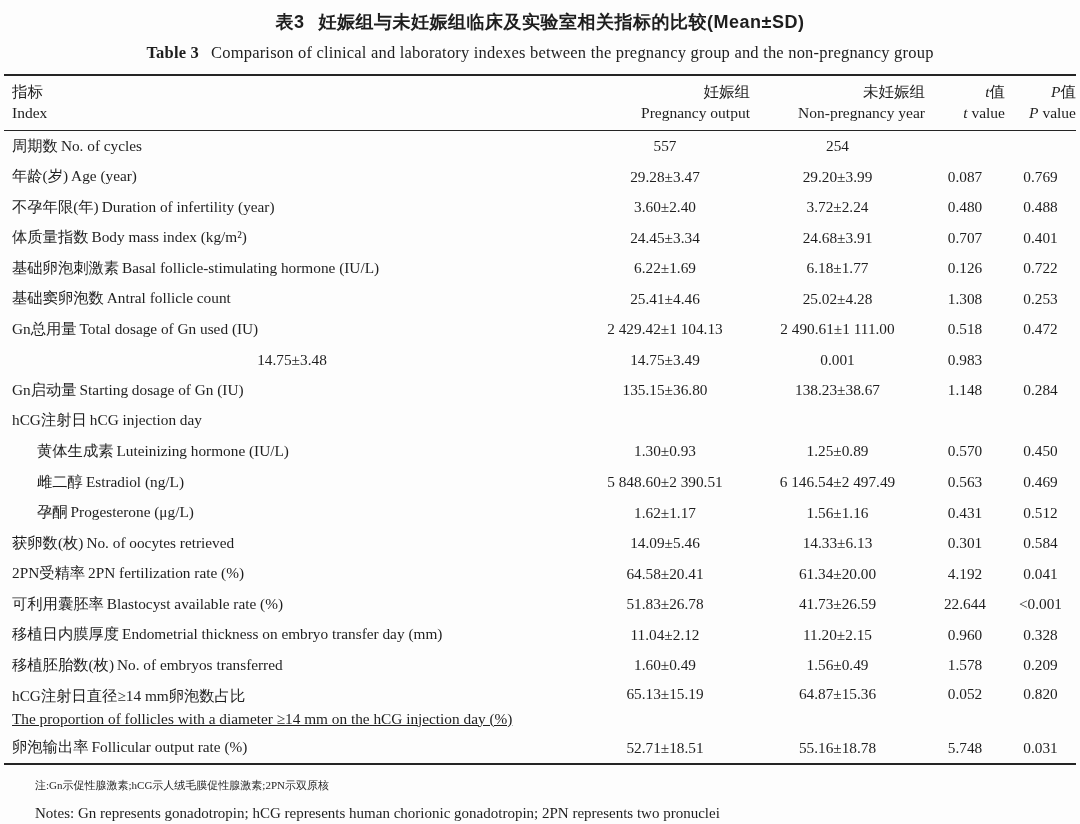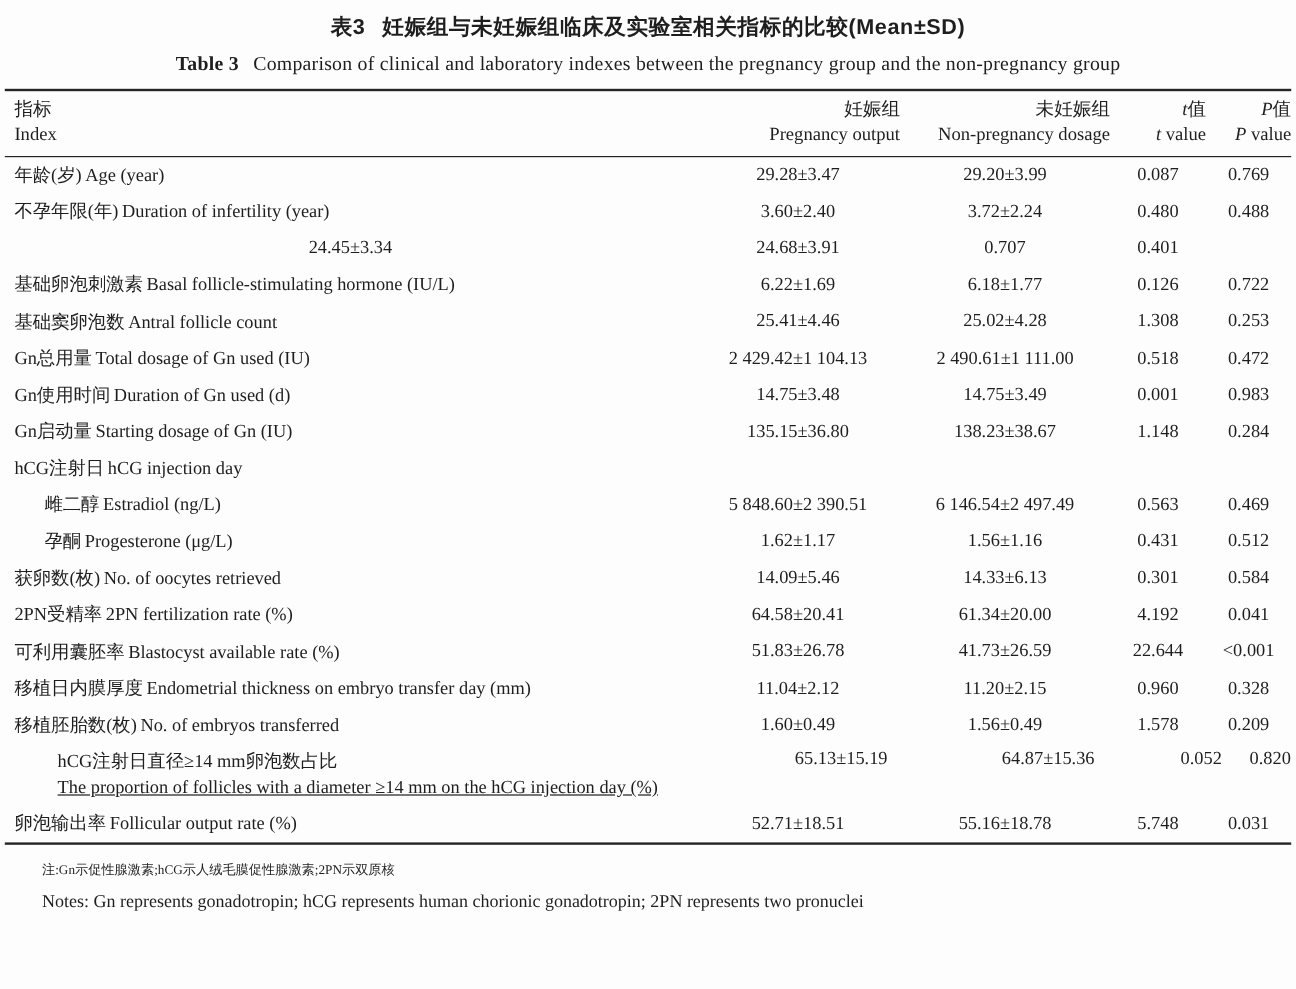--- a/index.html
+++ b/index.html
@@ -47,21 +47,21 @@
   .th.left { text-align: left; padding-left: 8px; }
   .th i { font-style: italic; }
 
   
   .trow { min-height: 30.55px; align-items: center; }
   .cell { font-size: 15.3px; }
   .cell.label { padding-left: 8px; text-align: left; }
   .cell.label .zh { margin-right: 3px; }
   .cell.val { text-align: center; font-size: 15.3px; white-space: nowrap; }
   .trow.indent .cell.label { padding-left: 33px; }
-  .trow.stacked { min-height: 52px; align-items: start; margin-left: 36px; }
+  .trow.stacked { min-height: 52px; align-items: start; }
   .trow.stacked .cell { padding-top: 4px; }
   .trow.stacked .cell.label .zh { display: block; line-height: 1.5; }
   .trow.stacked .cell.label .en { display: block; line-height: 1.4; text-decoration: underline; }
 
   
   .notes { padding: 13px 0 0 35px; }
   .note-zh { font-size: 11px; }
   .note-en { font-size: 15px; margin-top: 12px; }
 </style>
 </head>
@@ -83,33 +83,42 @@
       <div class="th left">
         <div>指标</div>
         <div>Index</div>
       </div>
       <div class="th">
         <div>妊娠组</div>
         <div>Pregnancy output</div>
       </div>
       <div class="th">
         <div>未妊娠组</div>
-        <div>Non-pregnancy dosage</div>
+        <div>Non-pregnancy year</div>
       </div>
       <div class="th">
         <div><i>t</i><span>值</span></div>
         <div><i>t</i> <span>value</span></div>
       </div>
       <div class="th">
         <div><i>P</i><span>值</span></div>
         <div><i>P</i> <span>value</span></div>
       </div>
     </div>
 
     <div id="table-body">
+      <div class="grid-row trow">
+        <div class="cell label">
+          <span class="zh">周期数</span><span class="en">No. of cycles</span>
+        </div>
+        <div class="cell val">557</div>
+        <div class="cell val">254</div>
+        <div class="cell val"></div>
+        <div class="cell val"></div>
+      </div>
 
       <div class="grid-row trow">
         <div class="cell label">
           <span class="zh">年龄(岁)</span><span class="en">Age (year)</span>
         </div>
         <div class="cell val">29.28±3.47</div>
         <div class="cell val">29.20±3.99</div>
         <div class="cell val">0.087</div>
         <div class="cell val">0.769</div>
       </div>
@@ -118,20 +127,23 @@
         <div class="cell label">
           <span class="zh">不孕年限(年)</span><span class="en">Duration of infertility (year)</span>
         </div>
         <div class="cell val">3.60±2.40</div>
         <div class="cell val">3.72±2.24</div>
         <div class="cell val">0.480</div>
         <div class="cell val">0.488</div>
       </div>
 
       <div class="grid-row trow">
+        <div class="cell label">
+          <span class="zh">体质量指数</span><span class="en">Body mass index (kg/m²)</span>
+        </div>
         <div class="cell val">24.45±3.34</div>
         <div class="cell val">24.68±3.91</div>
         <div class="cell val">0.707</div>
         <div class="cell val">0.401</div>
       </div>
 
       <div class="grid-row trow">
         <div class="cell label">
           <span class="zh">基础卵泡刺激素</span><span class="en">Basal follicle-stimulating hormone (IU/L)</span>
         </div>
@@ -155,23 +167,20 @@
         <div class="cell label">
           <span class="zh">Gn总用量</span><span class="en">Total dosage of Gn used (IU)</span>
         </div>
         <div class="cell val">2 429.42±1 104.13</div>
         <div class="cell val">2 490.61±1 111.00</div>
         <div class="cell val">0.518</div>
         <div class="cell val">0.472</div>
       </div>
 
       <div class="grid-row trow">
-        <div class="cell label">
-          <span class="zh">Gn使用时间</span><span class="en">Duration of Gn used (d)</span>
-        </div>
         <div class="cell val">14.75±3.48</div>
         <div class="cell val">14.75±3.49</div>
         <div class="cell val">0.001</div>
         <div class="cell val">0.983</div>
       </div>
 
       <div class="grid-row trow">
         <div class="cell label">
           <span class="zh">Gn启动量</span><span class="en">Starting dosage of Gn (IU)</span>
         </div>
@@ -184,20 +193,29 @@
       <div class="grid-row trow">
         <div class="cell label">
           <span class="zh">hCG注射日</span><span class="en">hCG injection day</span>
         </div>
         <div class="cell val"></div>
         <div class="cell val"></div>
         <div class="cell val"></div>
         <div class="cell val"></div>
       </div>
 
+      <div class="grid-row trow indent">
+        <div class="cell label">
+          <span class="zh">黄体生成素</span><span class="en">Luteinizing hormone (IU/L)</span>
+        </div>
+        <div class="cell val">1.30±0.93</div>
+        <div class="cell val">1.25±0.89</div>
+        <div class="cell val">0.570</div>
+        <div class="cell val">0.450</div>
+      </div>
 
       <div class="grid-row trow indent">
         <div class="cell label">
           <span class="zh">雌二醇</span><span class="en">Estradiol (ng/L)</span>
         </div>
         <div class="cell val">5 848.60±2 390.51</div>
         <div class="cell val">6 146.54±2 497.49</div>
         <div class="cell val">0.563</div>
         <div class="cell val">0.469</div>
       </div>

